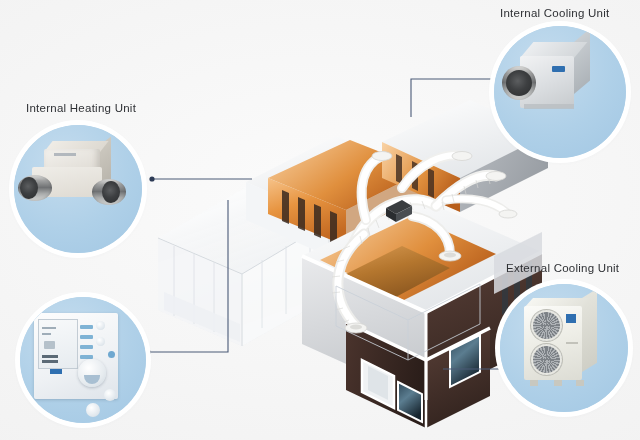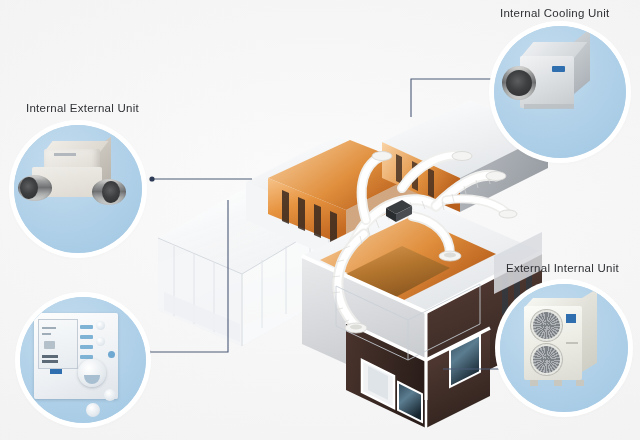--- a/index.html
+++ b/index.html
@@ -424,21 +424,21 @@
       <path d="M443,369 L508,369"></path>
     </g>
     <g fill="#2c3a55">
       <circle cx="152" cy="179" r="2.6"></circle>
       <circle cx="504" cy="79" r="2.6"></circle>
       <circle cx="148" cy="352" r="2.6"></circle>
       <circle cx="508" cy="369" r="2.6"></circle>
     </g>
   </svg>
 
-  <div class="callout-label" style="left:26px; top:101px; width:130px; text-align:left;">Internal External Unit</div>
+  <div class="callout-label" style="left:26px; top:101px; width:130px; text-align:left;">Internal Heating Unit</div>
 
   <div class="bubble" style="left:14px; top:125px; width:128px; height:128px;">
     <div class="bubble-inner">
       <div class="ihu-side"></div>
       <div class="ihu-top"></div>
       <div class="ihu-body"></div>
       <div class="ihu-base"></div>
 
       <div class="duct-cyl" style="left:4px; top:50px; width:34px; height:26px;"></div>
       <div class="duct-face" style="left:6px; top:52px; width:18px; height:22px;"></div>
@@ -485,21 +485,21 @@
       <div class="wmc-knob" style="left:76px; top:24px; width:9px; height:9px;"></div>
       <div class="wmc-knob" style="left:76px; top:40px; width:9px; height:9px;"></div>
       <div style="position:absolute; left:88px; top:54px; width:7px; height:7px; border-radius:50%; background:#6fa8d0;"></div>
       <div class="wmc-dial"></div>
       <div style="position:absolute; left:64px; top:78px; width:16px; height:9px; border-radius:0 0 16px 16px; background:#a8bfd2;"></div>
       <div class="wmc-knob" style="left:84px; top:92px; width:12px; height:12px;"></div>
       <div class="wmc-knob" style="left:66px; top:106px; width:14px; height:14px;"></div>
     </div>
   </div>
 
-  <div class="callout-label" style="left:506px; top:261px; width:134px; text-align:left;">External Internal Unit</div>
+  <div class="callout-label" style="left:506px; top:261px; width:134px; text-align:left;">External Cooling Unit</div>
 
   <div class="bubble" style="left:500px; top:284px; width:128px; height:128px;">
     <div class="bubble-inner">
       <div class="ecu-right"></div>
       <div class="ecu-top"></div>
       <div class="ecu-front"></div>
       <div class="fan" style="top:26px;"></div>
       <div class="fan" style="top:60px;"></div>
       <div class="ecu-badge"></div>
       <div style="position:absolute; left:66px; top:58px; width:12px; height:2px; background:#c2c2ba;"></div>

